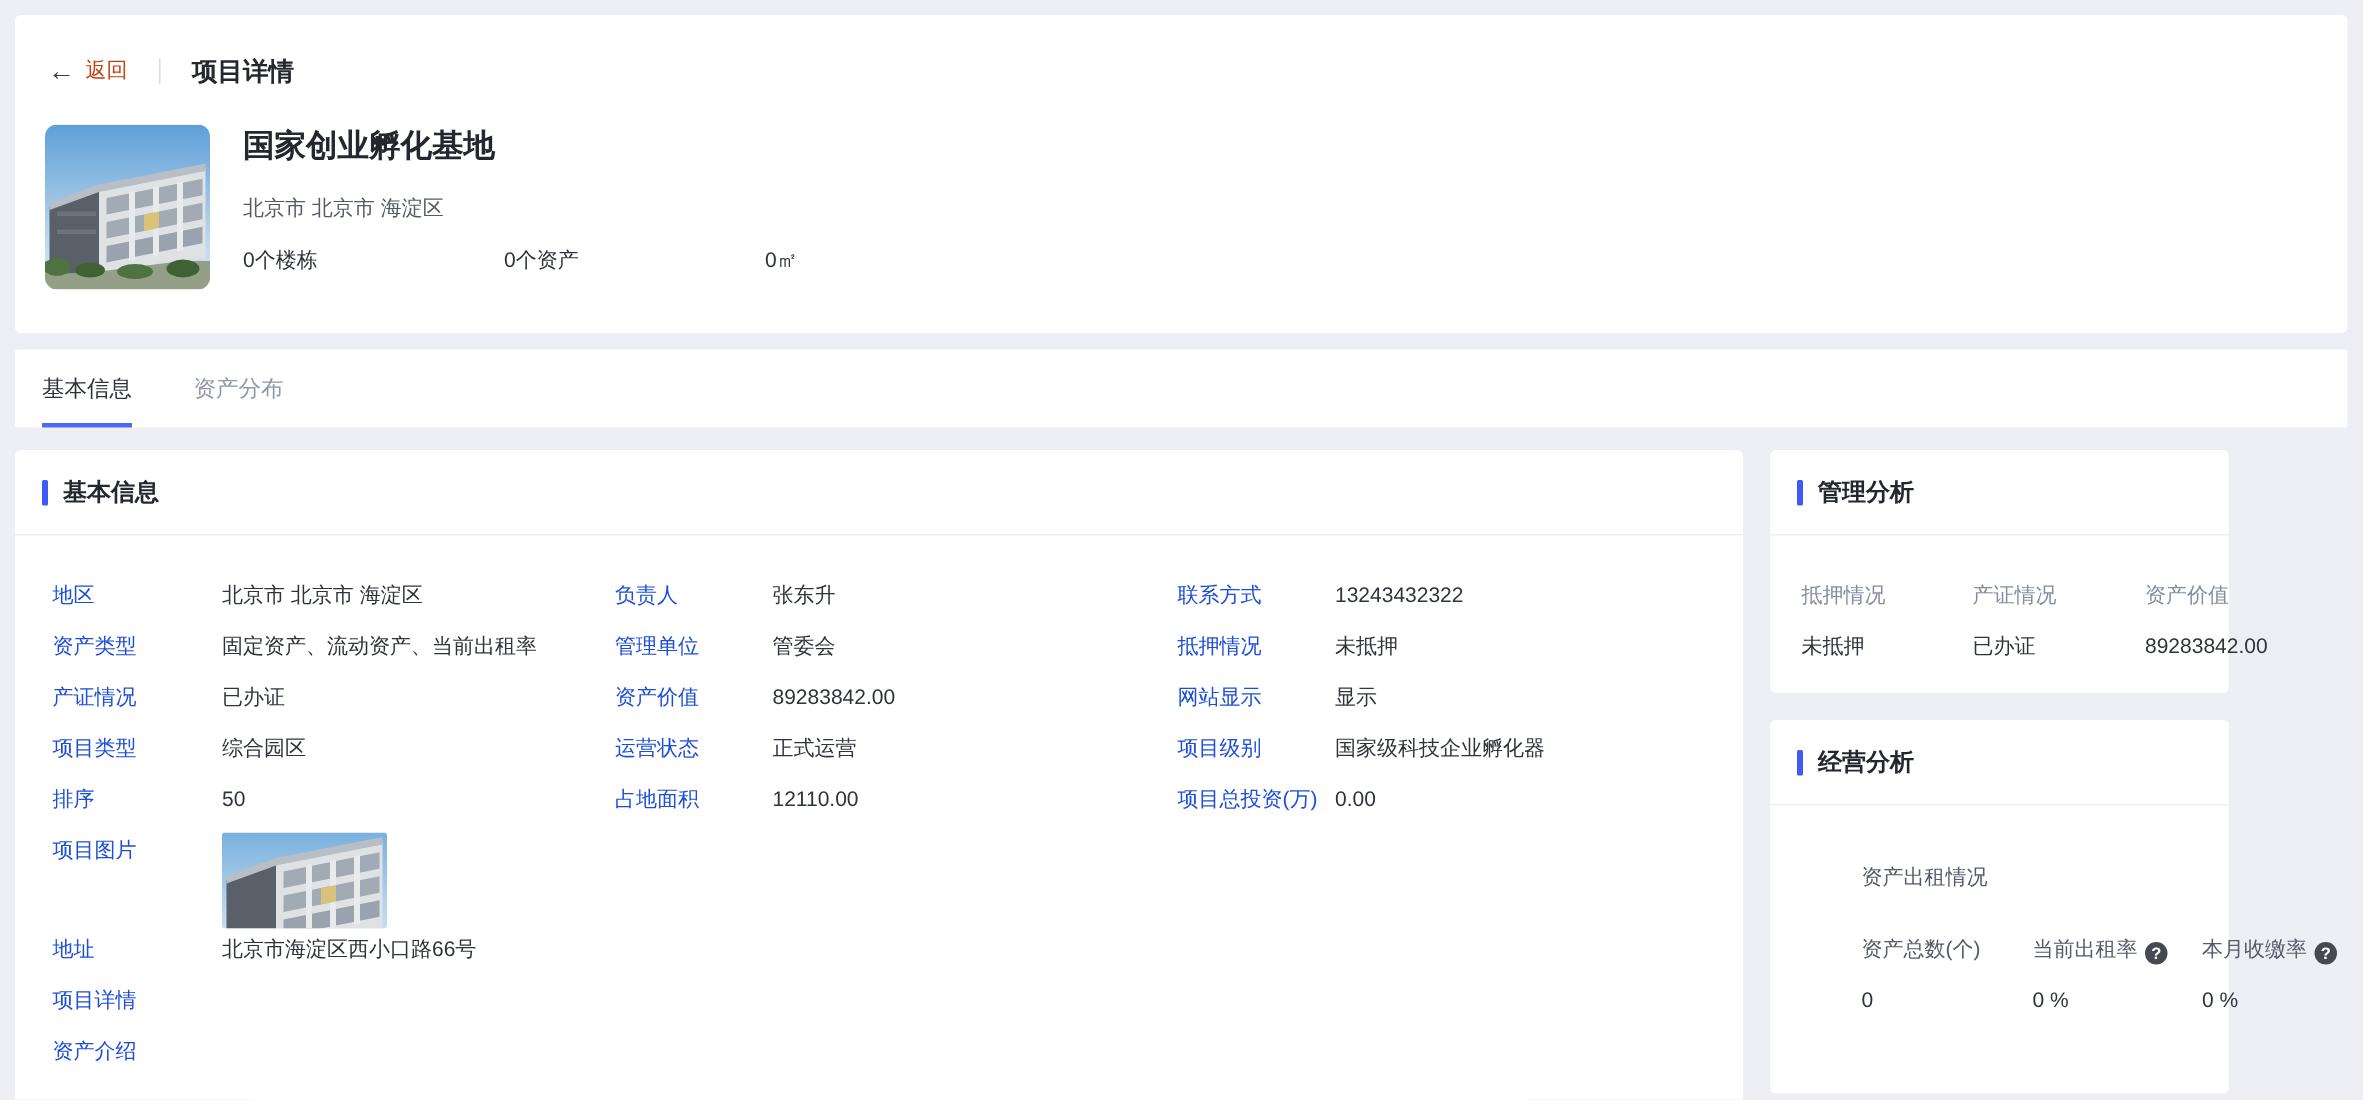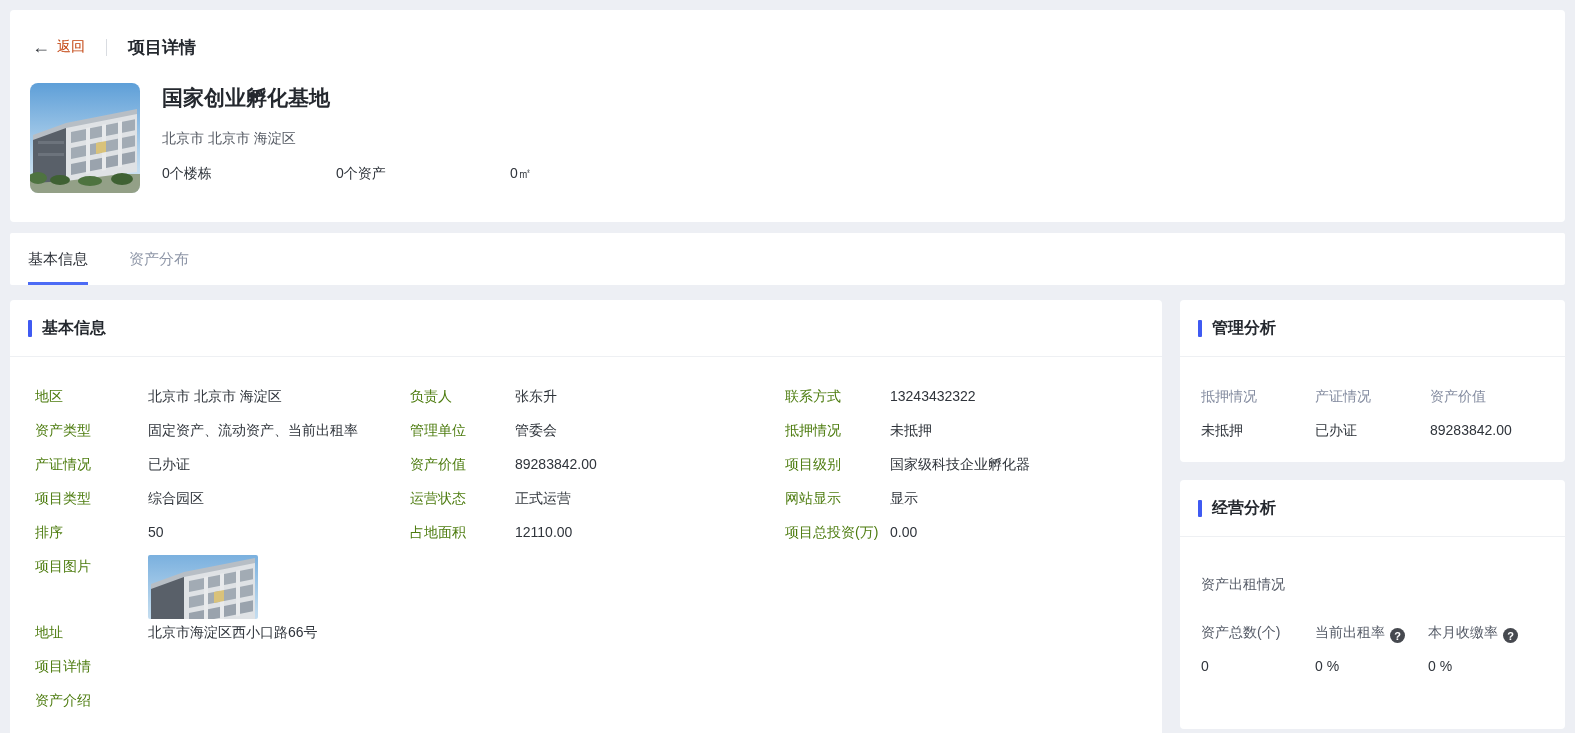--- a/index.html
+++ b/index.html
@@ -33,49 +33,49 @@
 
   
   .tabbar { height:52px; background:#fff; display:flex; align-items:stretch; padding-left:18px; margin-bottom:15px; border-radius:2px; }
   .tab { position:relative; display:flex; align-items:center; margin-right:41px; font-size:15px; color:#8f97a8; cursor:pointer; }
   .tab.active { color:#2d3138; }
   .tab.active::after { content:""; position:absolute; left:0; right:0; bottom:0; height:3px; background:#4c6bf5; }
 
   
   .main { display:flex; gap:18px; align-items:flex-start; }
   .left-card { width:1152px; min-height:429px; }
-  .right-col { width:385px; display:flex; flex-direction:column; gap:18px; }
+  .right-col { width:306px; display:flex; flex-direction:column; gap:18px; }
 
   .card-header { display:flex; align-items:center; height:57px; padding-left:18px; border-bottom:1px solid #eef0f3; }
   .hbar { width:4px; height:17px; background:#3f5af2; margin-right:10px; border-radius:1px; }
   .card-title { font-size:16px; font-weight:bold; color:#24282e; }
 
   .left-body { display:flex; padding:28px 20px 20px 25px; font-size:14px; }
   .info-col { flex:none; }
   .info-col.c1, .info-col.c2 { width:375px; }
   .info-col.c3 { flex:1; }
   .irow { display:flex; margin-bottom:12px; line-height:22px; }
-  .irow .lbl { color:#4d7c0f; flex:none; }
+  .irow .lbl { color:#1d4ed8; flex:none; }
   .c1 .lbl { width:113px; }
   .c2 .lbl, .c3 .lbl { width:105px; }
   .irow .val { color:#2f343b; }
   .img-row { margin-bottom:2px; }
   .photo-sm { width:110px; height:64px; border-radius:2px; overflow:hidden; }
 
   .mgmt-card { height:162px; }
   .metric-body { padding:28px 0 0 21px; font-size:14px; }
   .metric-row { display:flex; line-height:22px; }
   .metric-row.values { margin-top:12px; }
   .mcell { width:114px; flex:none; }
   .mcell.wide { width:115px; }
   .metric-row.labels .mcell { color:#848ca0; }
   .metric-row.values .mcell { color:#2f343b; }
 
   .op-card { min-height:249px; flex:1; }
-  .op-body { padding:36px 0 0 21px; font-size:14px; }
+  .op-body { padding:36px 0 0 21px; font-size:14px;margin-left:40px; }
   .op-sub { color:#545a66; line-height:22px; margin-bottom:26px; }
   .op-labels { display:flex; line-height:22px; color:#545a66; }
   .op-values { display:flex; line-height:22px; margin-top:12px; color:#2f343b; }
   .ocell { width:114px; flex:none; display:flex; align-items:flex-end; }
   .ocell.o2 { width:113px; }
   .qicon { display:inline-flex; width:15px; height:15px; border-radius:50%; background:#46494f; color:#fff;
            font-size:11px; font-weight:bold; align-items:center; justify-content:center; margin-left:5px; cursor:pointer; flex:none; }
 </style>
 </head>
 <body>
@@ -243,26 +243,26 @@
         <div class="info-col c3">
           <div class="irow">
             <span class="lbl">联系方式</span>
             <span class="val">13243432322</span>
           </div>
           <div class="irow">
             <span class="lbl">抵押情况</span>
             <span class="val">未抵押</span>
           </div>
           <div class="irow">
+            <span class="lbl">网站显示</span>
+            <span class="val">显示</span>
+          </div>
+          <div class="irow">
             <span class="lbl">项目级别</span>
             <span class="val">国家级科技企业孵化器</span>
-          </div>
-          <div class="irow">
-            <span class="lbl">网站显示</span>
-            <span class="val">显示</span>
           </div>
           <div class="irow">
             <span class="lbl">项目总投资(万)</span>
             <span class="val">0.00</span>
           </div>
         </div>
 
       </div>
     </div>
 

